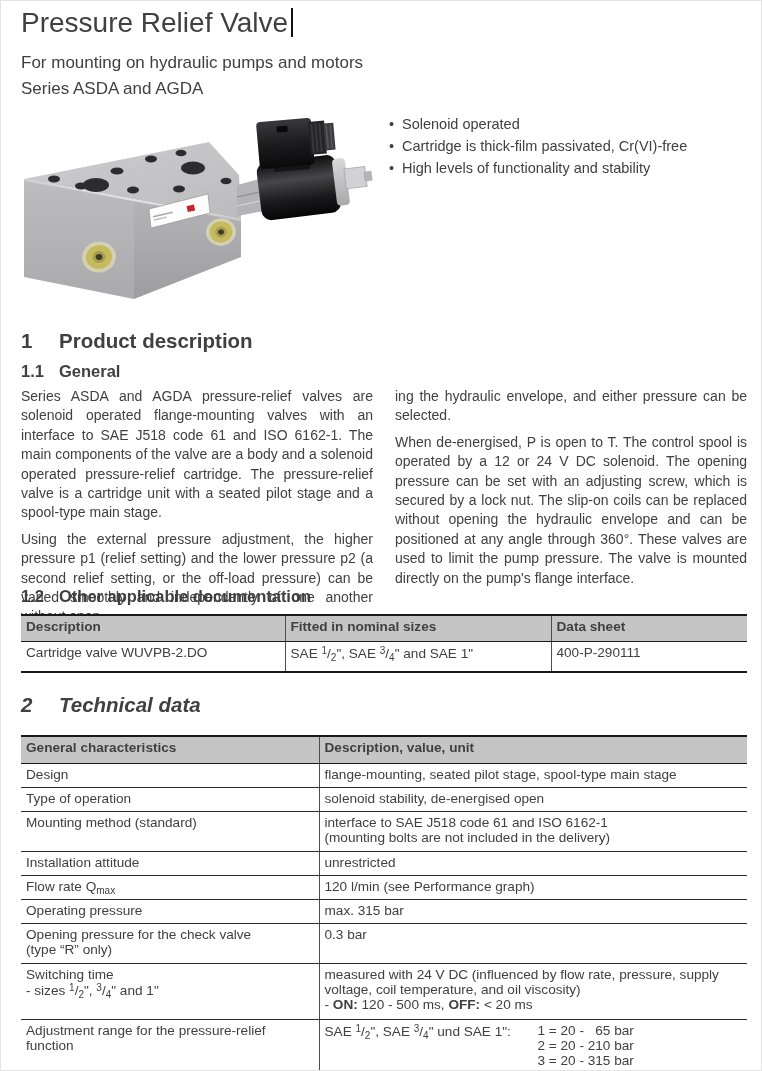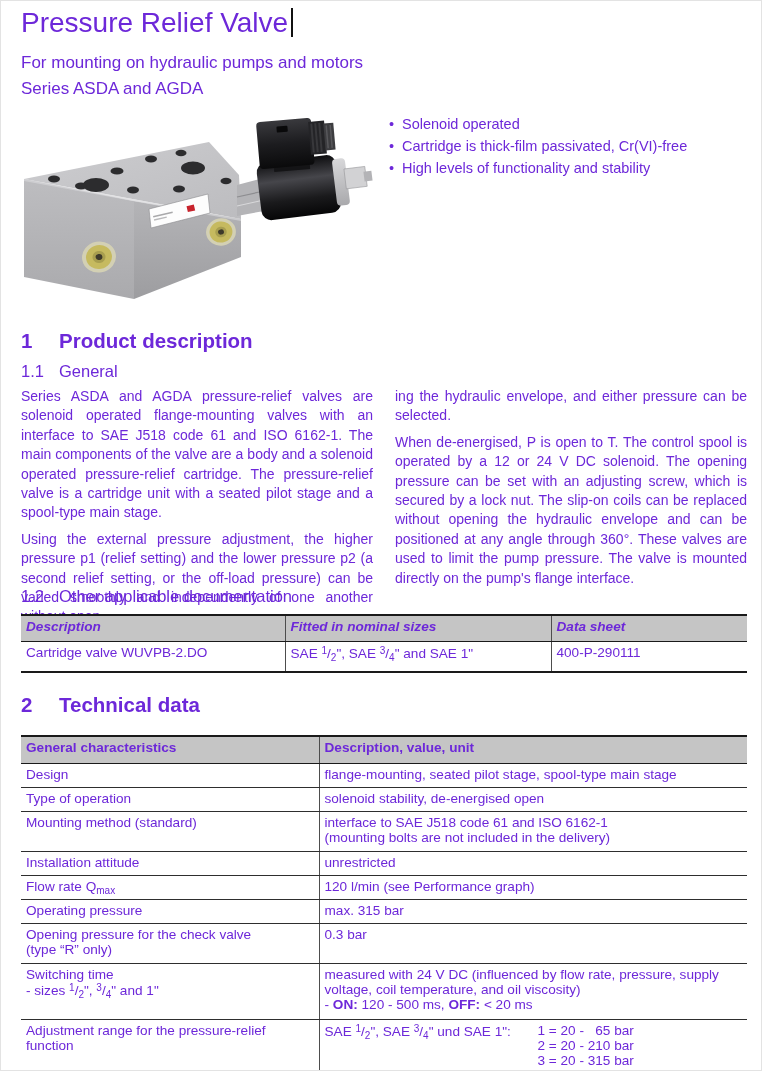--- a/index.html
+++ b/index.html
@@ -1,49 +1,49 @@
 <!DOCTYPE html>
 <html><head>
 <meta charset="utf-8">
 <style>
   html,body{margin:0;padding:0;background:#f4f4f4;}
   .page{
     position:relative;width:762px;height:1071px;margin:0 auto;
     background:#ffffff;border:1px solid #e3e3e3;box-sizing:border-box;
-    font-family:"Liberation Sans","DejaVu Sans",sans-serif;color:#6d28d9;
+    font-family:"Liberation Sans","DejaVu Sans",sans-serif;color:#404040;
     overflow:hidden;
   }
   .abs{position:absolute;}
   
   .doc-title{left:20px;top:6px;font-size:28px;font-weight:400;letter-spacing:0;white-space:nowrap;}
   .caret{display:inline-block;width:2px;height:29px;background:#111;margin-left:3px;vertical-align:-5px;}
   .subtitle{left:20px;top:49px;font-size:17px;line-height:26px;}
   
   .hero-img{left:20px;top:108px;width:360px;height:215px;}
   .bullets{left:388px;top:112px;width:366px;font-size:14.5px;line-height:22px;}
   .bullet{padding-left:13px;text-indent:-13px;}
   .bullet .dot{display:inline-block;width:13px;text-indent:0;}
   
   .h1{font-size:20.5px;font-weight:bold;white-space:nowrap;}
-  .h2{font-size:16.5px;font-weight:normal;white-space:nowrap;}
+  .h2{font-size:16.5px;font-weight:bold;white-space:nowrap;}
   .secnum{display:inline-block;min-width:38px;}
   
   .cols{left:20px;top:386px;width:727px;display:flex;gap:22px;}
   .col{width:352px;font-size:14px;line-height:19.4px;text-align:justify;}
   .col p{margin:0 0 7px 0;}
   
   table{border-collapse:collapse;table-layout:fixed;font-size:13.6px;}
   .doc-table{left:20px;top:613px;width:726px;}
   .tech-table{left:20px;top:734px;width:726px;}
   td{vertical-align:top;padding:3px 6px 2px 5px;border-bottom:1px solid #2e2e2e;overflow:hidden;}
   tr.thead td{background:#c5c5c5;font-weight:bold;border-top:2px solid #1a1a1a;border-bottom:1px solid #1a1a1a;}
   tr.last td{border-bottom:2px solid #1a1a1a;}
   td.vd{border-left:1px solid #4d4d4d;}
   tr.rh{height:27px;} tr.r1{height:24px;} tr.r2{height:40px;} tr.r3{height:56px;}
-  .doc-table tr.rh{height:26px;font-style:italic;} .doc-table tr.r1{height:31px;margin-top:27px;}
+  .doc-table tr.rh{height:26px;} .doc-table tr.r1{height:31px;margin-top:27px;}
   sup{font-size:10px;vertical-align:4px;}
   sub{font-size:10px;vertical-align:-3px;}
   .adj{display:flex;}
   .adj-sizes{width:213px;flex:0 0 auto;}
   .adj-ranges{display:flex;flex-direction:column;}
 </style>
 </head>
 <body>
 
 <div class="page">
@@ -194,21 +194,21 @@
       <td class="vd">Data sheet</td>
     </tr>
     <tr class="r1 last">
       <td>Cartridge valve WUVPB-2.DO</td>
       <td class="vd">SAE <sup>1</sup>/<sub>2</sub>", SAE <sup>3</sup>/<sub>4</sub>" and SAE 1"</td>
       <td class="vd">400-P-290111</td>
     </tr>
   </tbody>
     </table>
 
-  <div class="abs h1" style="left:20px;top:692px;">
+  <div class="abs h1" style="left:20px;top:692px;font-style:italic;">
     <span class="secnum">2</span><span>Technical data</span>
   </div>
 
   <table class="abs tech-table">
     <colgroup>
         <col style="width:298px">
         <col>
       </colgroup>
     <tbody>
         <tr class="thead rh">

